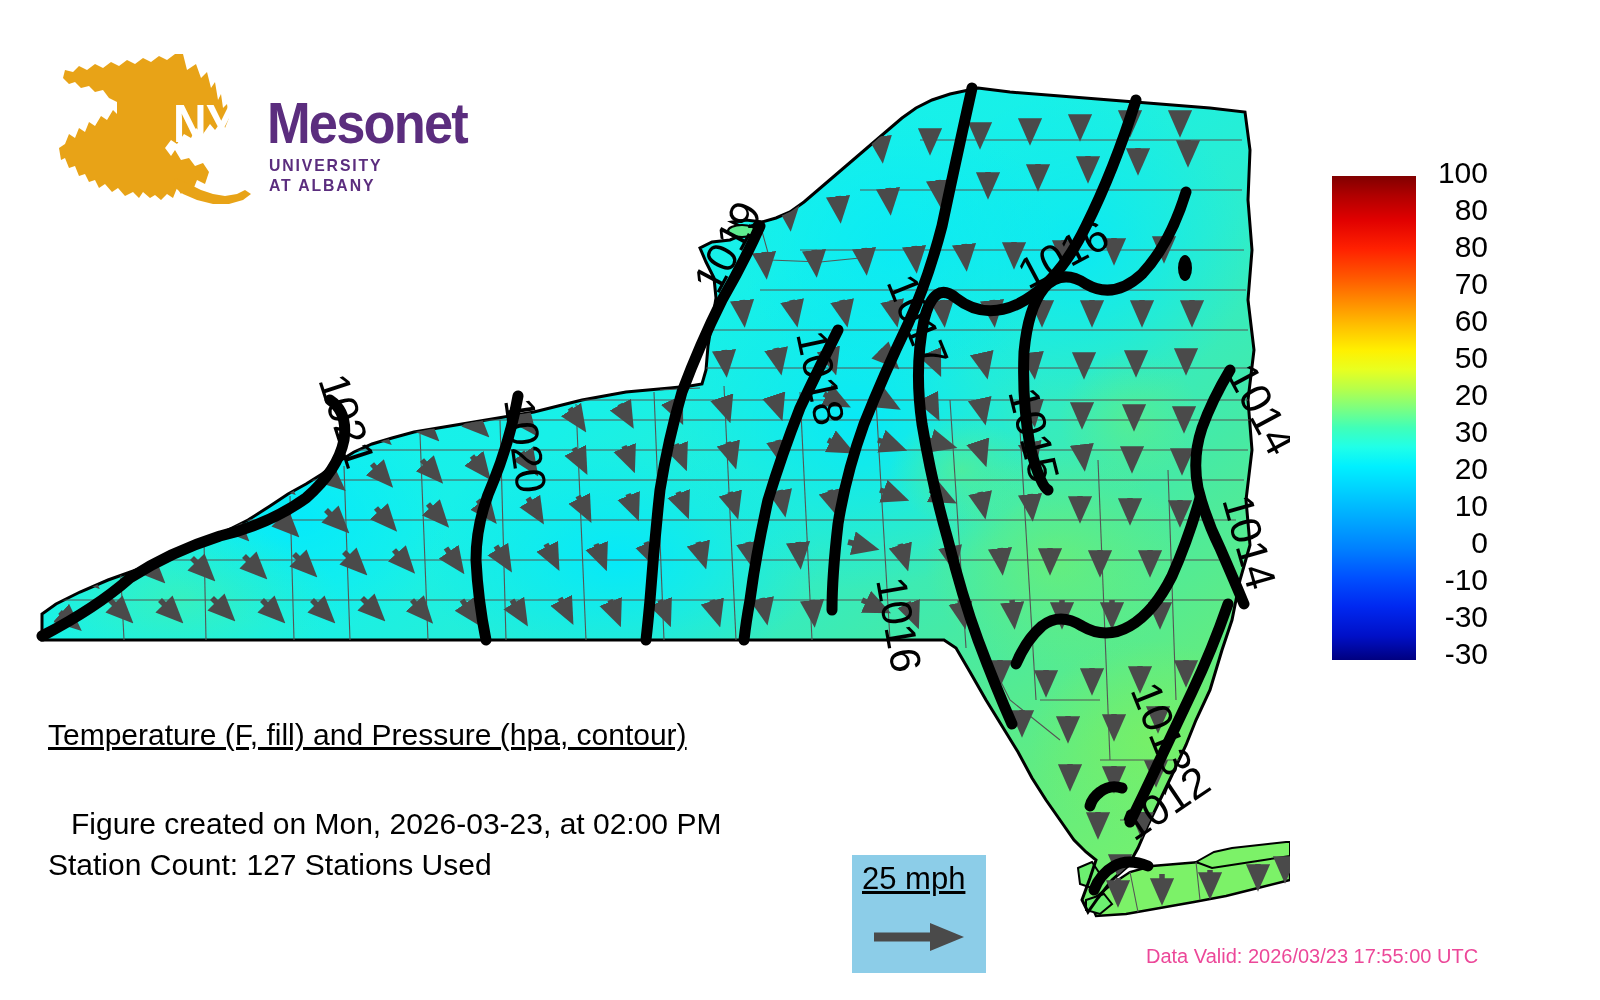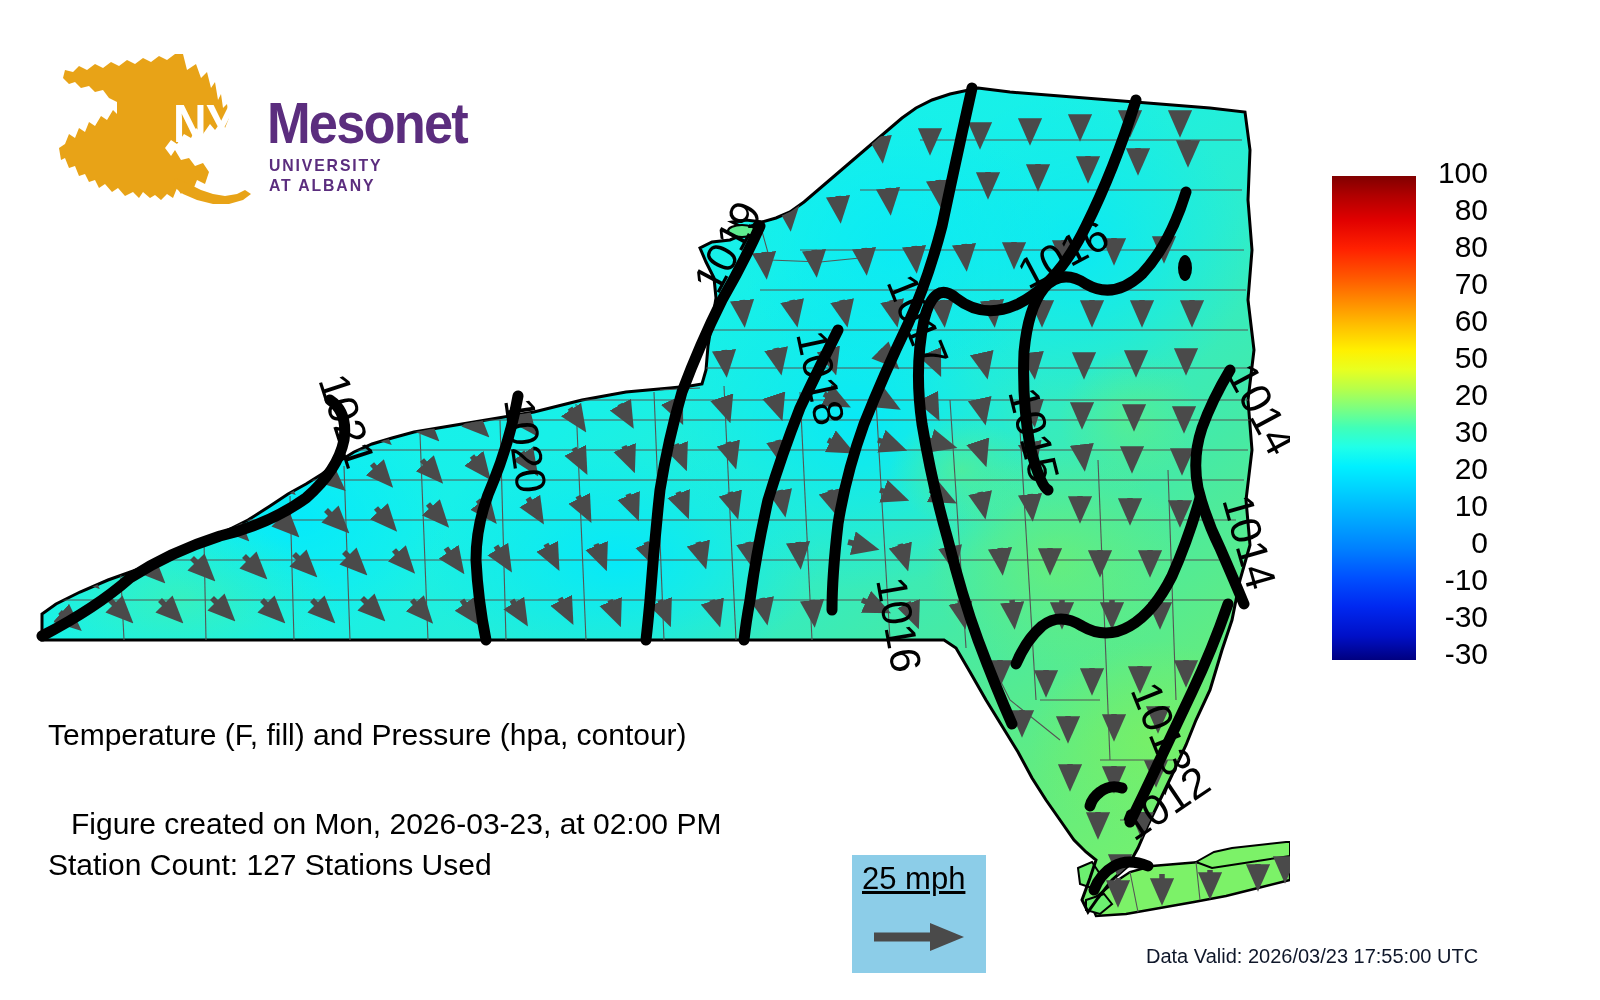--- a/index.html
+++ b/index.html
@@ -29,31 +29,31 @@
           #b6ff4a 44%, #7cff80 48%, #40ffb8 52%,
           #20ffe8 56%, #00f0ff 60%, #00d0ff 65%,
           #00a8ff 71%, #0080ff 77%, #0050ff 83%,
           #0028f0 89%, #0010c8 95%, #000080 100%);}
   #cbticks{position:absolute;left:1422px;top:158px;width:120px;height:520px;}
   .cbtick{position:absolute;left:0;width:66px;text-align:right;font-size:30px;
           line-height:30px;color:#000;}
 
   
   .cap{position:absolute;left:48px;font-size:30px;color:#000;white-space:nowrap;}
-  #cap0{top:718px;} #cap1{top:807px;margin-left:23px;} #cap2{top:848px;}
+  #cap0{top:718px;text-decoration:underline;} #cap1{top:807px;margin-left:23px;} #cap2{top:848px;}
 
   
   #windleg{position:absolute;left:852px;top:855px;width:134px;height:118px;
            background:#8CCDE8;}
   #windleg .wl-label{position:absolute;left:10px;top:6px;font-size:31px;color:#000;
                      white-space:nowrap;text-decoration:underline;}
   #windleg .wl-arrow{position:absolute;left:20px;top:62px;}
 
   
-  #footer{position:absolute;left:1146px;top:945px;font-size:20px;color:#0f172a;
+  #footer{position:absolute;left:1146px;top:945px;font-size:20px;color:#ec4899;
           white-space:nowrap;}
 </style>
 </head>
 <body>
 
 <div id="logo">
   <svg width="350" height="160" viewBox="0 0 350 160">
     <path fill="#E8A317" d="M128 6 L132 22 L141 16 L146 30 L152 24 L156 40 L160 34
       L163 52 L166 46 L168 60 L172 56 L174 70 L170 80 L166 74 L160 82 L155 76
       L148 86 L141 80 L136 90 L129 86 L122 96 L116 92 L110 100 L116 108 L120 102

